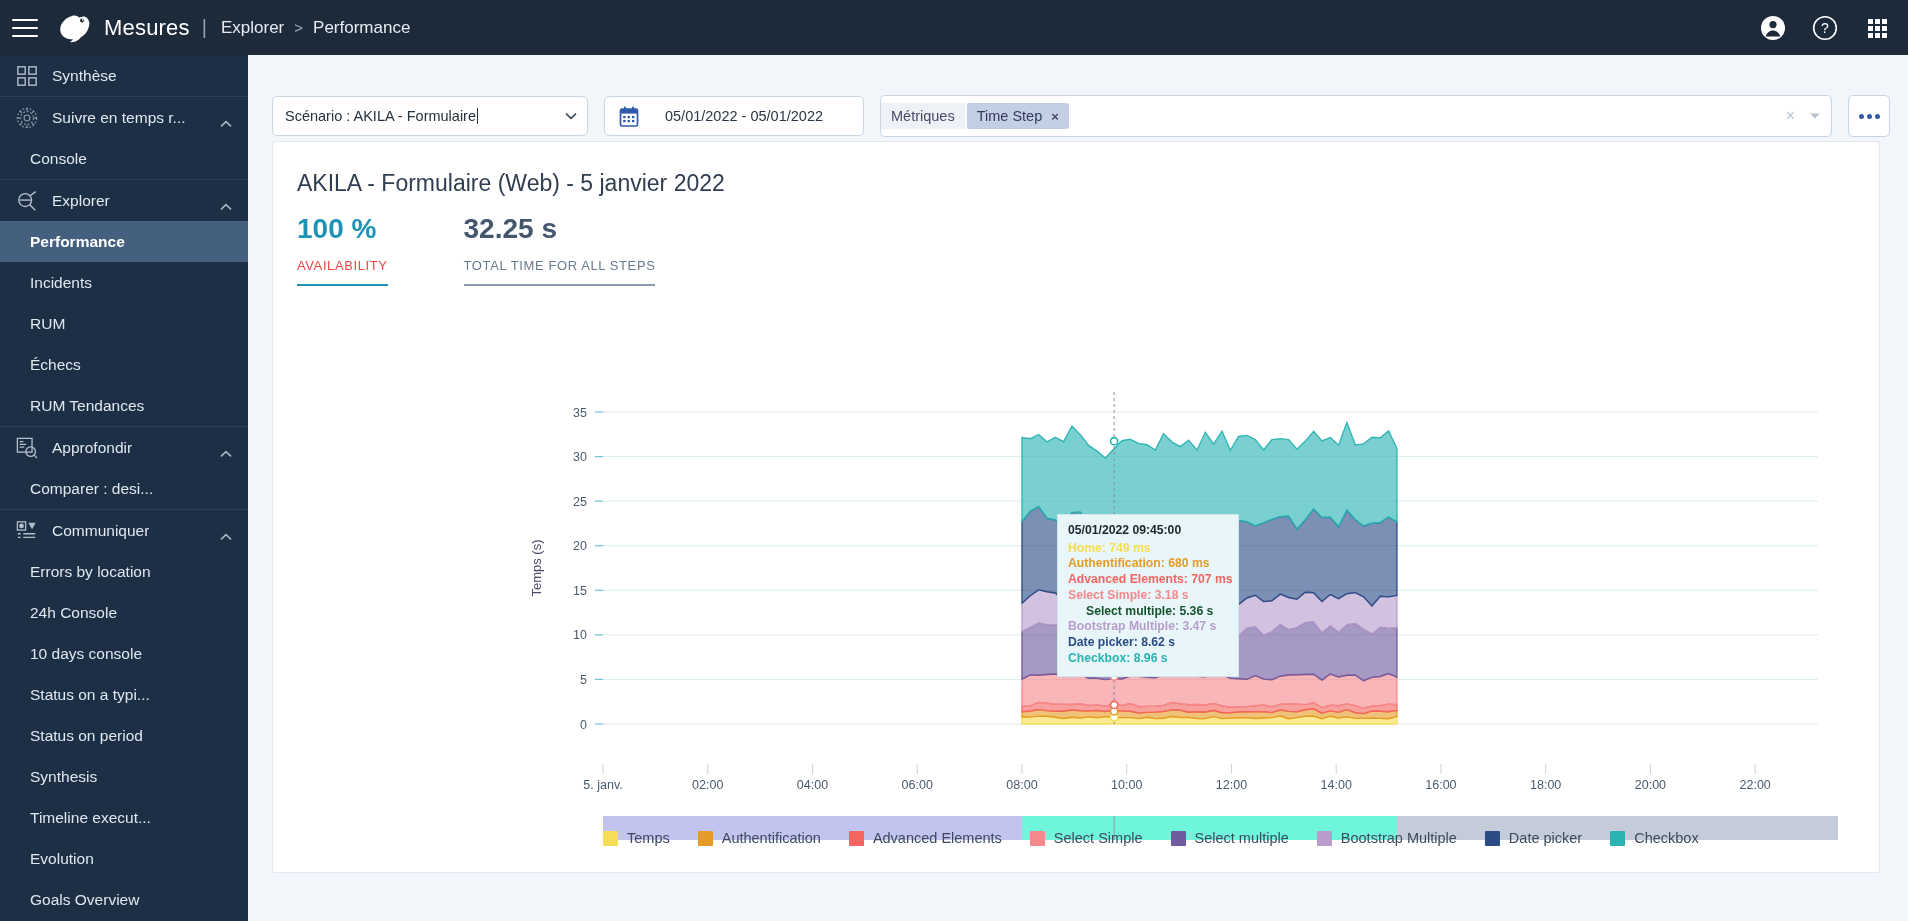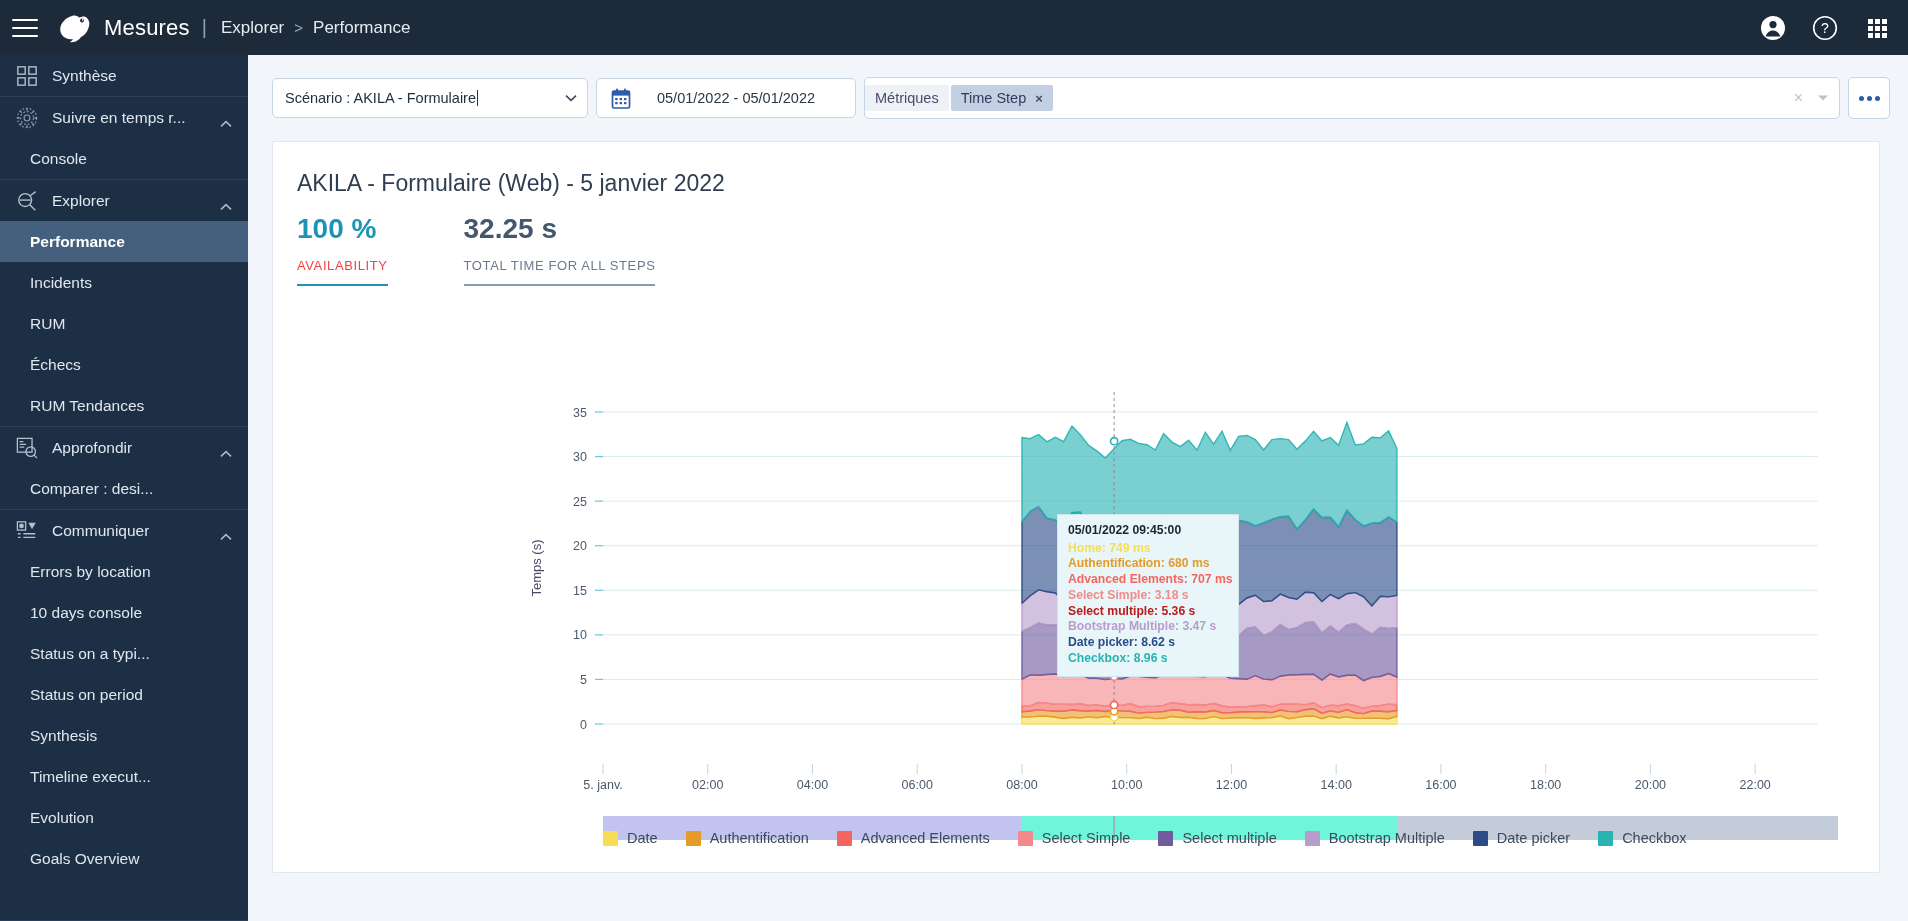--- a/index.html
+++ b/index.html
@@ -46,22 +46,22 @@
   .chev { position: absolute; right: 16px; width: 12px; height: 8px; opacity: .8; }
   .nav-child { height: 41px; padding-left: 30px; display: flex; align-items: center;
     color: #dfe7ef; font-size: 15.5px; cursor: pointer; white-space: nowrap; }
   .nav-child.active { background: #44607e; font-weight: bold; color: #fff; }
 
   
   .main {
     position: absolute; top: 55px; left: 248px; width: 1660px; height: 866px;
     background: #f2f5f9; overflow: hidden;
   }
-  .toolbar { position: absolute; top: 22px; left: 24px; right: 18px; height: 42px;
-    display: flex; align-items: center; gap: 8px; }
+  .toolbar { position: absolute; top: 40px; left: 24px; right: 18px; height: 42px;
+    display: flex; align-items: center; gap: 16px; }
 
   .field { background: #fff; border: 1px solid #c7d4e2; border-radius: 5px;
     height: 40px; display: flex; align-items: center; position: relative; }
   .scenario-field { width: 316px; padding: 0 12px; font-size: 14.5px; color: #24323f; }
   .caret { position: absolute; right: 10px; width: 12px; height: 8px; }
   .caret svg { display: block; }
   .text-cursor { display: inline-block; width: 1px; height: 16px; background: #2a3642;
     margin-left: 1px; vertical-align: -3px; }
 
   .date-field { width: 260px; padding: 0 14px; gap: 0; }
@@ -261,20 +261,23 @@
               <path d="M2 15h3M2 19h3M8 15h13M8 19h13"></path>
             </svg>
           </span>
           <span class="nav-label">Communiquer</span>
           <span class="chev"><svg viewBox="0 0 12 8" width="12" height="8">
               <path d="M1 6.4 L6 1.6 L11 6.4" fill="none" stroke="#cfd9e4" stroke-width="1.6"></path>
             </svg></span>
         </div>
         <div class="nav-child">
           <span>Errors by location</span>
+        </div>
+        <div class="nav-child">
+          <span>24h Console</span>
         </div>
         <div class="nav-child">
           <span>10 days console</span>
         </div>
         <div class="nav-child">
           <span>Status on a typi...</span>
         </div>
         <div class="nav-child">
           <span>Status on period</span>
         </div>
@@ -437,30 +440,30 @@
             <line x1="841.1379310344828" y1="512" x2="841.1379310344828" y2="536" stroke="#9a8fa8" stroke-width="1"></line>
           </svg>
       </div>
 
       <div class="tip" id="tooltip">
           <div class="tt-date">05/01/2022 09:45:00</div>
           <div style="color: rgb(247, 221, 86);">Home: 749 ms</div>
           <div style="color: rgb(229, 155, 38);">Authentification: 680 ms</div>
           <div style="color: rgb(244, 101, 95);">Advanced Elements: 707 ms</div>
           <div style="color: rgb(244, 137, 140);">Select Simple: 3.18 s</div>
-          <div style="color: #b91c1c;">Select multiple: 5.36 s</div>
+          <div style="color: #14532d; margin-left: 18px;">Select multiple: 5.36 s</div>
           <div style="color: rgb(183, 156, 204);">Bootstrap Multiple: 3.47 s</div>
           <div style="color: rgb(43, 75, 134);">Date picker: 8.62 s</div>
           <div style="color: rgb(41, 179, 179);">Checkbox: 8.96 s</div>
         </div>
 
       <div class="legend" id="legend">
           <div class="lg">
             <span class="lg-sw" style="background:#f7dd56"></span>
-            <span class="lg-tx">Date</span>
+            <span class="lg-tx">Temps</span>
           </div>
           <div class="lg">
             <span class="lg-sw" style="background:#e59b26"></span>
             <span class="lg-tx">Authentification</span>
           </div>
           <div class="lg">
             <span class="lg-sw" style="background:#f4655f"></span>
             <span class="lg-tx">Advanced Elements</span>
           </div>
           <div class="lg">

